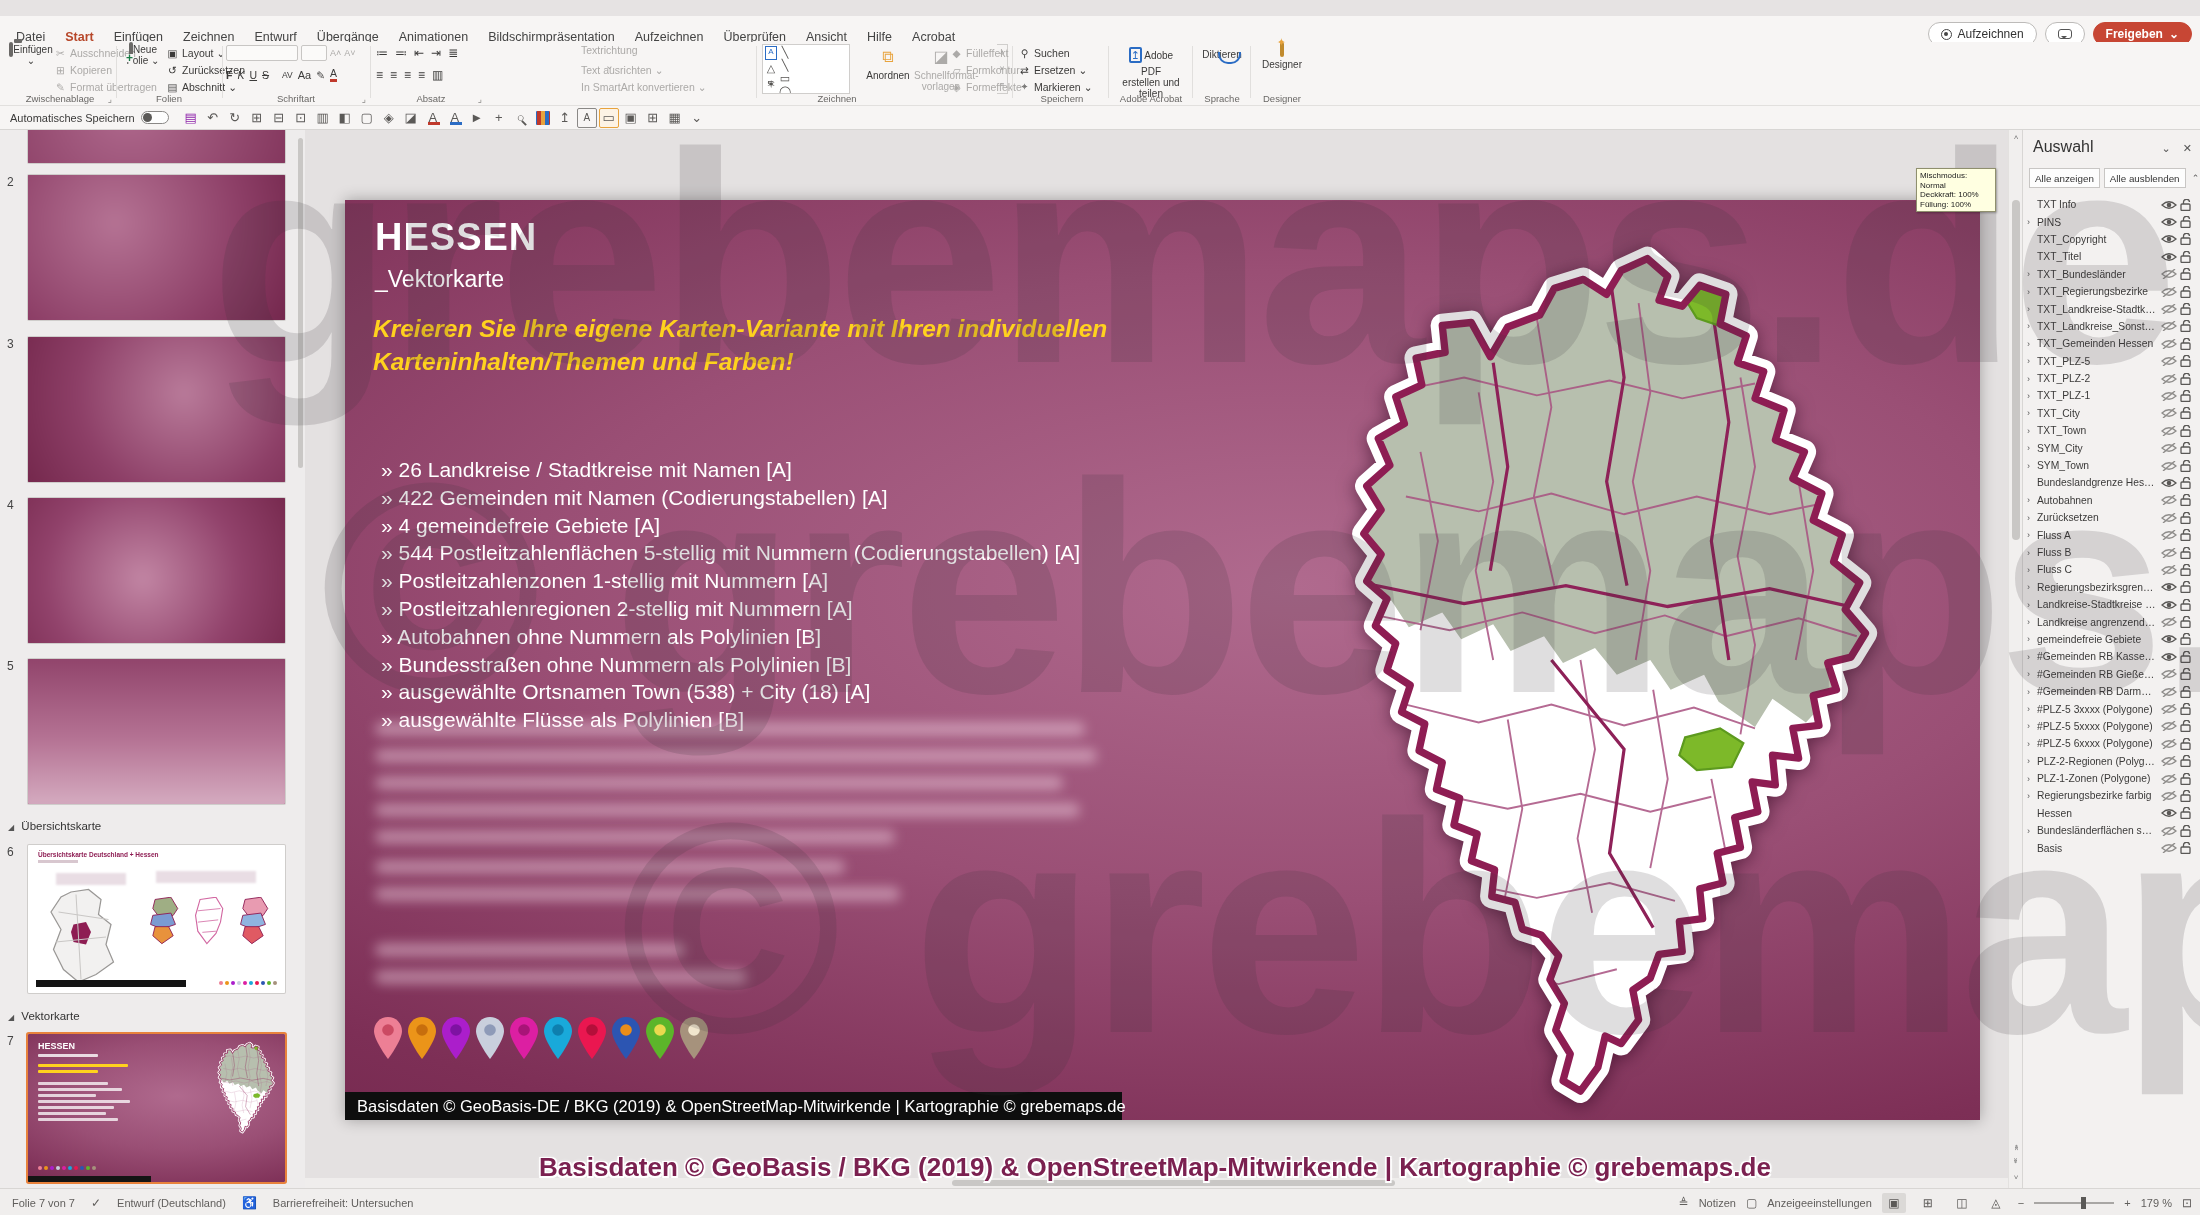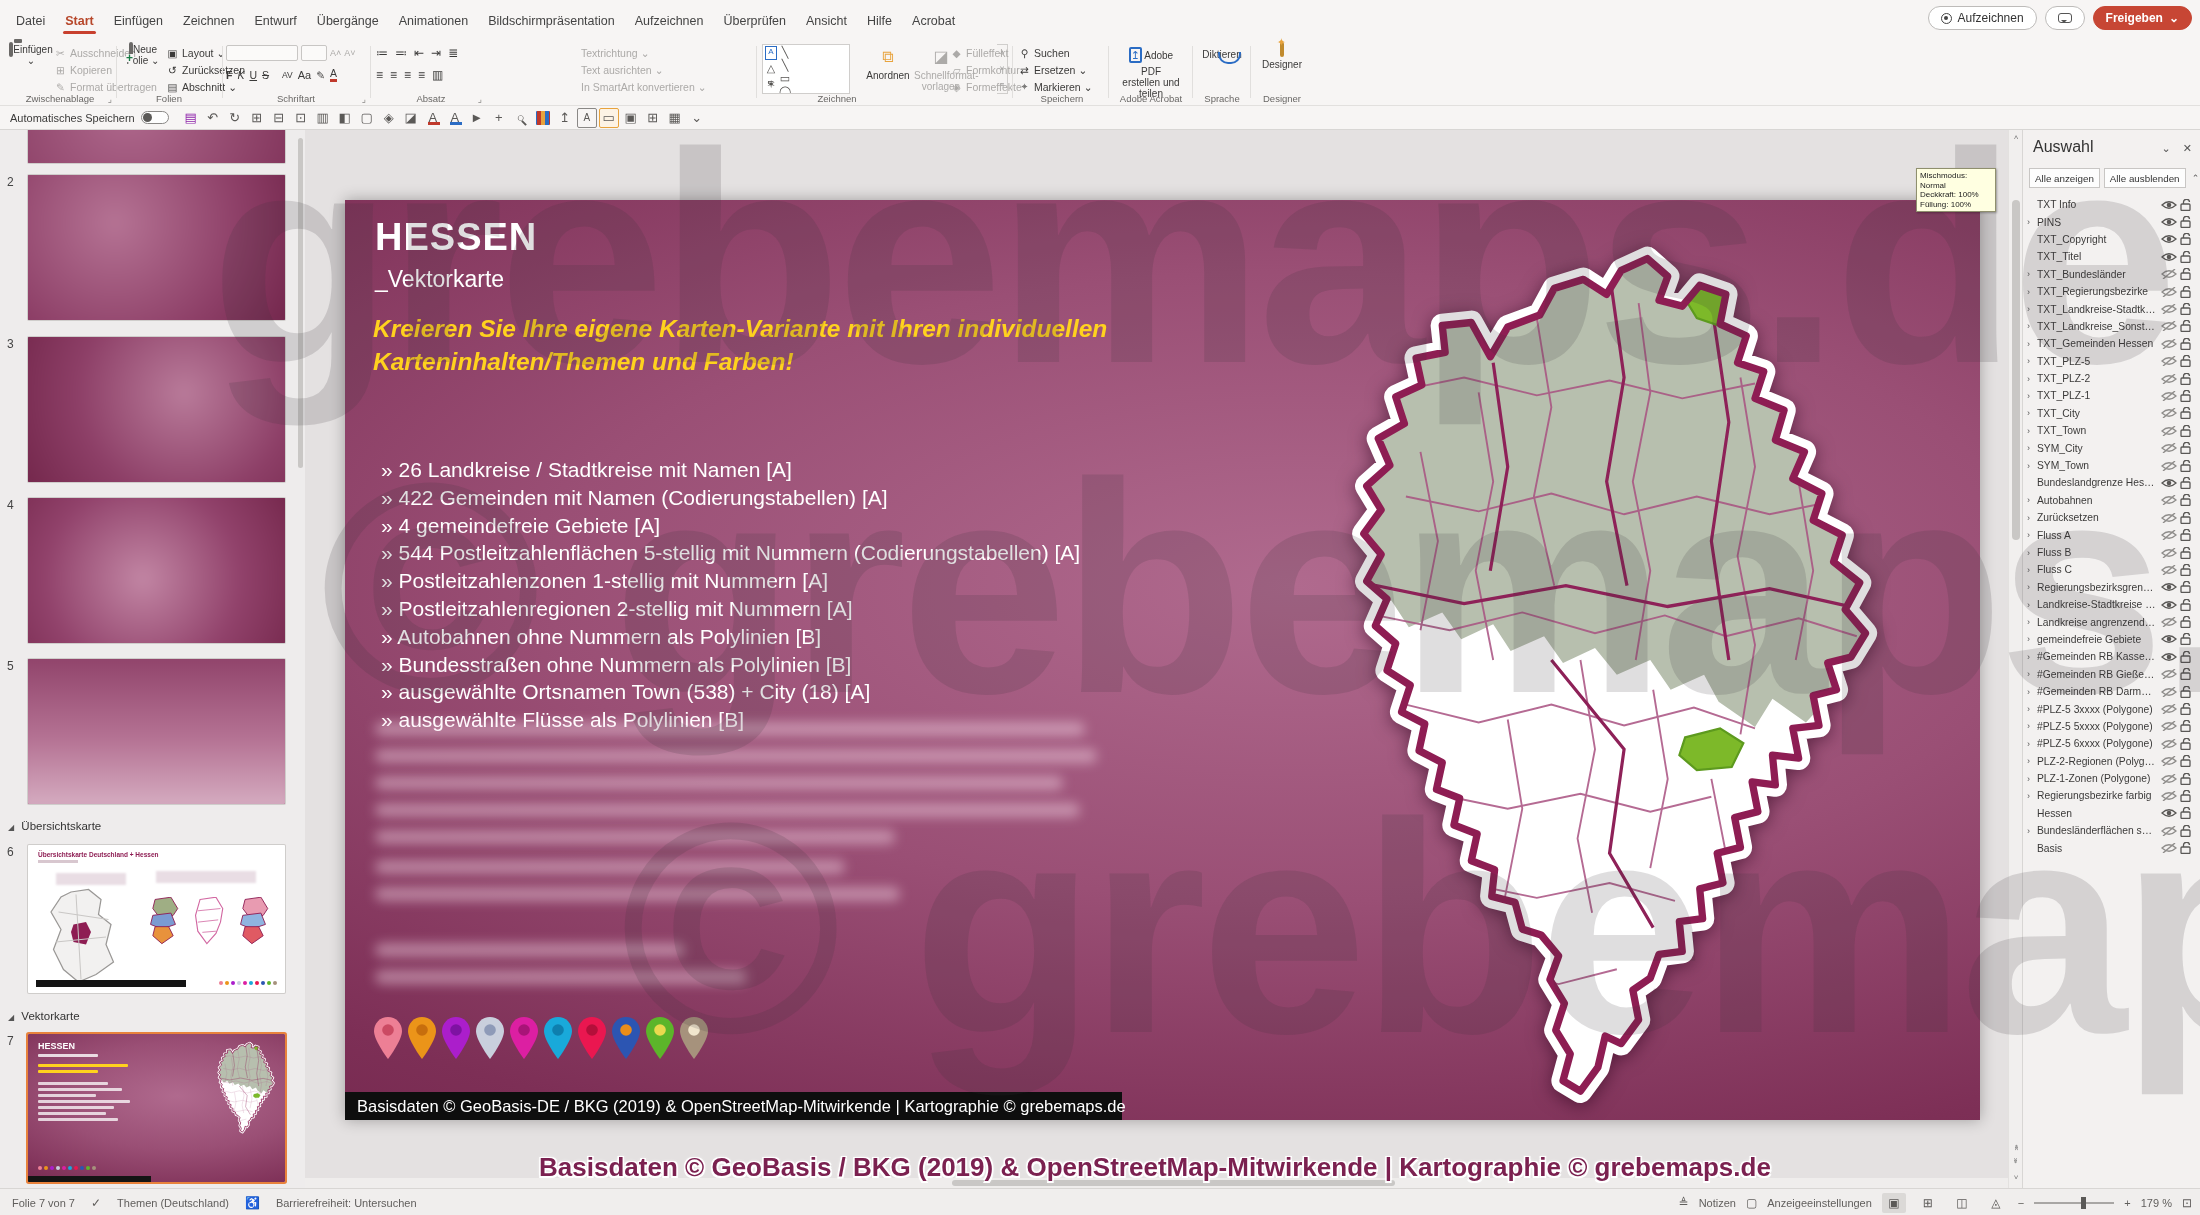--- a/index.html
+++ b/index.html
@@ -1,20 +1,20 @@
 <!DOCTYPE html>
 <html><head>
 <meta charset="utf-8">
 <style>
   * { margin:0; padding:0; box-sizing:border-box; }
   body { font-family:"Liberation Sans",sans-serif; background:#fff; }
   .app { position:relative; width:2200px; height:1215px; background:#e6e3e3; overflow:hidden; }
 
   
-  .tabsrow { position:absolute; left:0; top:0; width:100%; height:42px; background:#f7f5f4; }
+  .tabsrow { position:absolute; left:0; top:16px; width:100%; height:42px; background:#f7f5f4; }
   .tabs { position:absolute; left:6px; top:8px; white-space:nowrap; }
   .tab { display:inline-block; padding:6px 10px 8px; font-size:12.5px; color:#444; position:relative; cursor:default; }
   .tab.active { color:#b7472a; font-weight:bold; }
   .tab.active::after { content:""; position:absolute; left:8px; right:8px; bottom:2px; height:3px; background:#c8402e; border-radius:2px; }
   .winctrl { position:absolute; right:8px; top:6px; display:flex; gap:8px; align-items:center; }
   .pillbtn { height:24px; border:1px solid #bdbbb9; background:#fff; border-radius:12px; font-size:12px; color:#333; padding:0 12px; display:flex; align-items:center; gap:6px; }
   .recdot { width:11px; height:11px; border:1.5px solid #444; border-radius:50%; display:inline-block; position:relative; }
   .recdot::after { content:""; position:absolute; left:2.5px; top:2.5px; width:4px; height:4px; background:#444; border-radius:50%; }
   .bubble { width:14px; height:10px; border:1.5px solid #555; border-radius:3px; position:relative; }
   .bubble::after { content:""; position:absolute; left:2px; bottom:-4px; border:3px solid transparent; border-top-color:#555; }
@@ -300,21 +300,21 @@
         <span>⇥</span>
         <span>≣</span>
       </div>
       <div class="smallrow" style="left:0;top:24px;gap:7px;font-size:12px;">
         <span>≡</span>
         <span>≡</span>
         <span>≡</span>
         <span>≡</span>
         <span>▥</span>
       </div>
-      <div class="smallrow disabled" style="left:205px;top:2px;">
+      <div class="smallrow disabled" style="left:205px;top:2px;flex-direction:column;">
           <span>Textrichtung</span>
           <span>⌄</span>
         </div>
       <div class="smallrow disabled" style="left:205px;top:19px;">
           <span>Text ausrichten</span>
           <span>⌄</span>
         </div>
       <div class="smallrow disabled" style="left:205px;top:36px;">
           <span>In SmartArt konvertieren</span>
           <span>⌄</span>
@@ -1292,21 +1292,21 @@
           </span>
         </div>
 
     </div>
   </div>
 
   <div class="statusbar">
     <div class="sb-left">
       <span>Folie 7 von 7</span>
       <span class="sicon">✓</span>
-      <span>Themen (Deutschland)</span>
+      <span>Entwurf (Deutschland)</span>
       <span class="sicon">♿</span>
       <span>Barrierefreiheit: Untersuchen</span>
     </div>
     <div class="sb-right">
       <span class="sicon">≜</span>
       <span>Notizen</span>
       <span class="sicon">▢</span>
       <span>Anzeigeeinstellungen</span>
       <span class="viewbtn active">▣</span>
       <span class="viewbtn">⊞</span>

